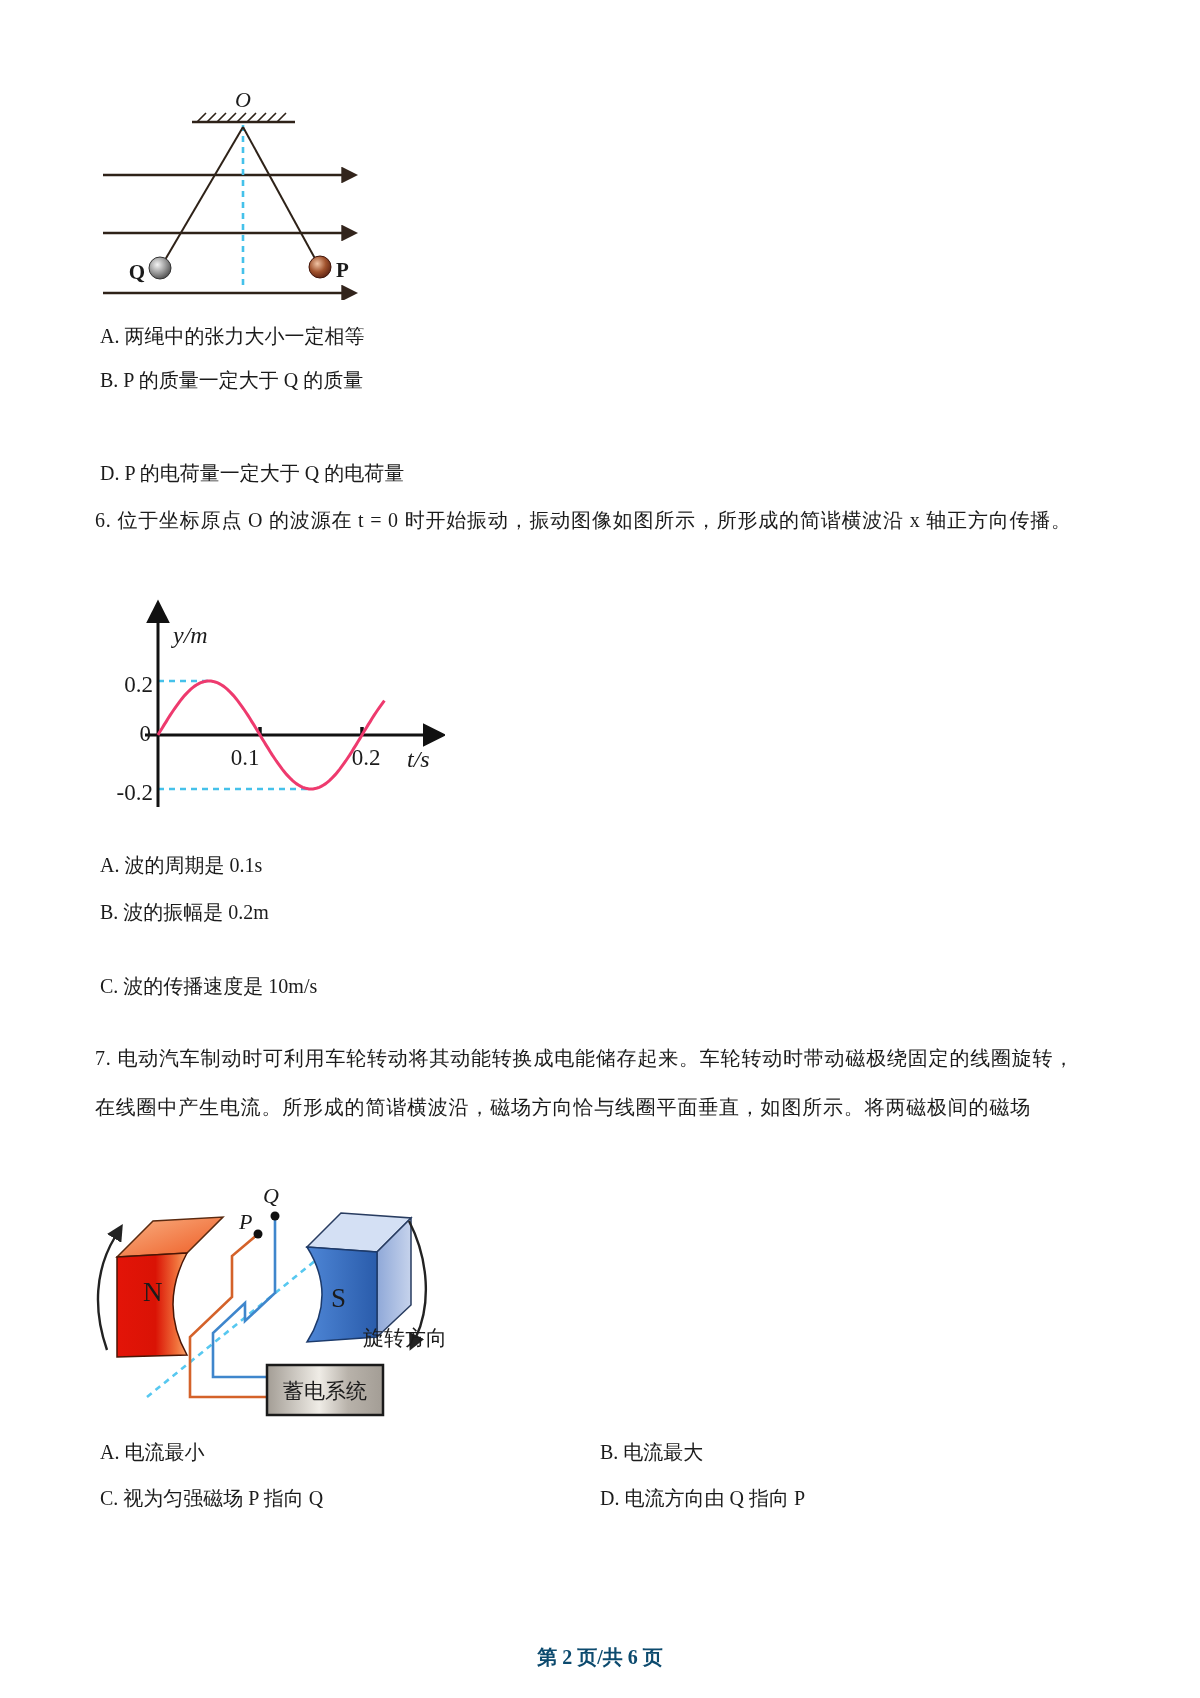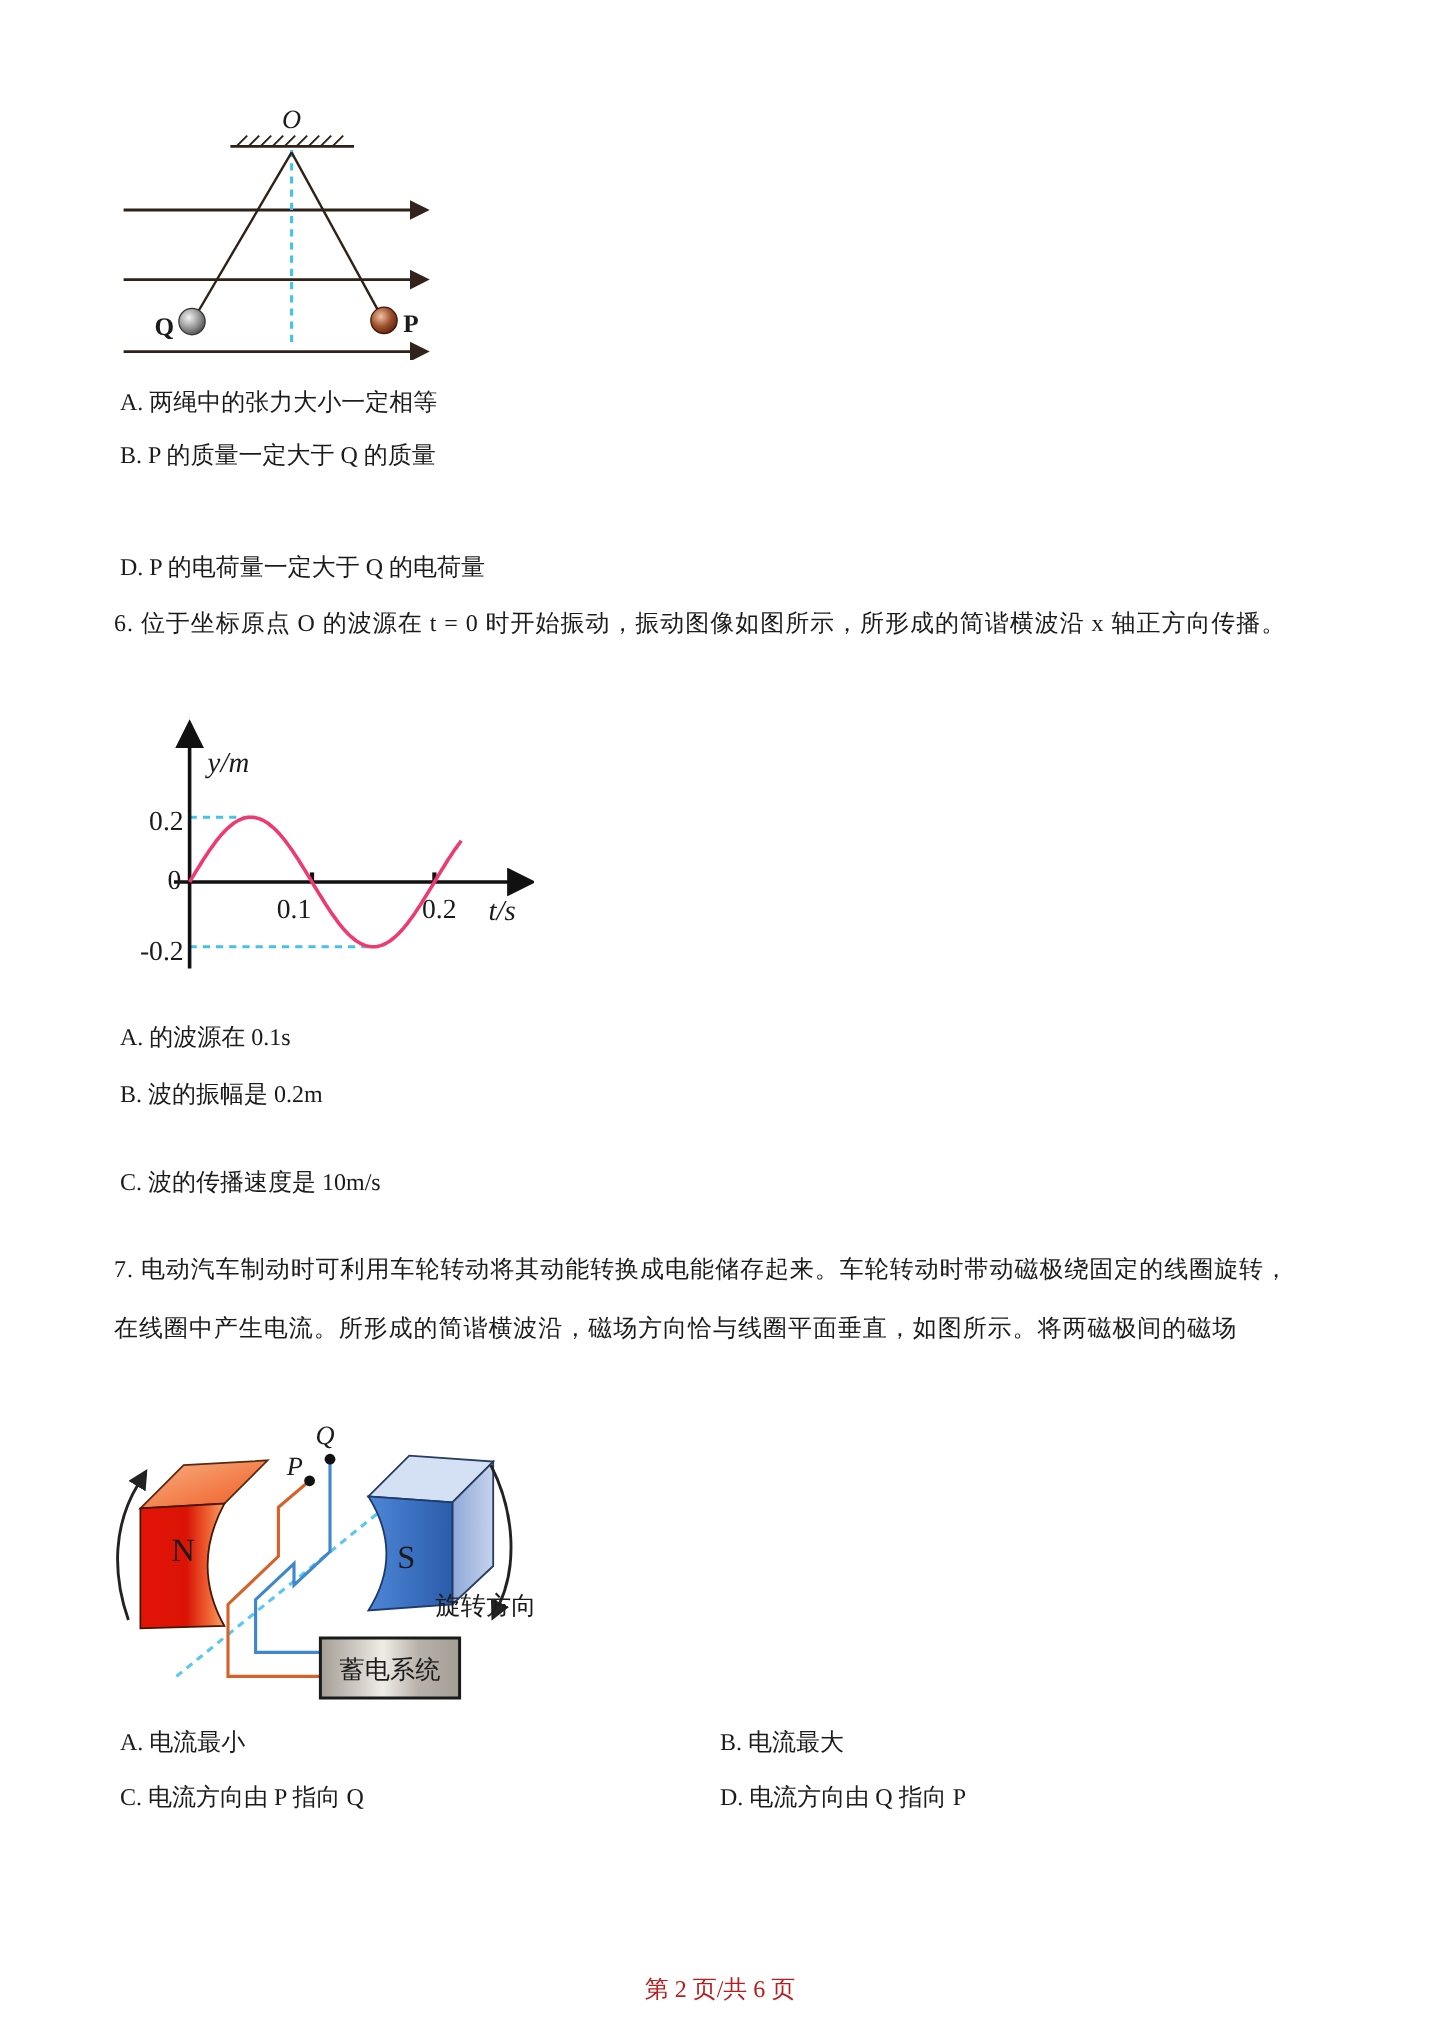--- a/index.html
+++ b/index.html
@@ -1,21 +1,21 @@
 <!DOCTYPE html>
 <html><head>
 <meta charset="utf-8">
 <style>
   html,body{margin:0;padding:0;background:#fff;}
   .page{position:relative;width:1200px;height:1698px;background:#ffffff;overflow:hidden;
         font-family:"Liberation Serif","DejaVu Serif",serif;color:#1b1b1b;}
   .abs{position:absolute;}
   .row{position:absolute;left:100px;font-size:20px;line-height:28px;white-space:nowrap;}
   .stem{left:95px;letter-spacing:0.8px;}
-  .footer{position:absolute;left:0;right:0;text-align:center;font-size:20px;color:#b91c1c;}
+  .footer{position:absolute;left:0;right:0;text-align:center;font-size:20px;color:#0c4a6e;font-weight:bold;}
   svg text{font-family:"Liberation Serif","DejaVu Serif",serif;fill:#1b1b1b;}
   .it{font-style:italic;}
   .guide{stroke-dasharray:6 5;stroke-width:2.6;fill:none;}
   .axis{stroke:#111;stroke-width:3;fill:none;}
   .wire{fill:none;stroke-width:2.6;}
 </style>
 </head>
 <body>
 
 <div class="page">
@@ -82,21 +82,21 @@
 
     <text x="78" y="48" font-size="24" class="it">y/m</text>
     <text x="312" y="172" font-size="24" class="it">t/s</text>
     <text x="58" y="97" text-anchor="end" font-size="23">0.2</text>
     <text x="56" y="146" text-anchor="end" font-size="23">0</text>
     <text x="58" y="205" text-anchor="end" font-size="23">-0.2</text>
     <text x="150" y="170" text-anchor="middle" font-size="23">0.1</text>
     <text x="271" y="170" text-anchor="middle" font-size="23">0.2</text>
   </svg>
 
-  <div class="row" style="top:851px">A. 的波源在 0.1s</div>
+  <div class="row" style="top:851px">A. 波的周期是 0.1s</div>
   <div class="row" style="top:898px">B. 波的振幅是 0.2m</div>
   <div class="row" style="top:972px">C. 波的传播速度是 10m/s</div>
 
   <div class="row stem" style="top:1044px">7. 电动汽车制动时可利用车轮转动将其动能转换成电能储存起来。车轮转动时带动磁极绕固定的线圈旋转，</div>
   <div class="row stem" style="top:1093px">在线圈中产生电流。所形成的简谐横波沿，磁场方向恰与线圈平面垂直，如图所示。将两磁极间的磁场</div>
 
   <svg class="abs" style="left:95px;top:1185px" width="385" height="245" viewBox="0 0 385 245">
     <defs>
       <marker id="marr" viewBox="0 0 10 10" refX="1" refY="5" markerWidth="7" markerHeight="7" orient="auto">
         <path d="M0,0 L10,5 L0,10 Z" fill="#222"></path>
@@ -156,18 +156,18 @@
     <text x="268" y="160" font-size="21">旋转方向</text>
 
     <g>
       <rect x="172" y="180" width="116" height="50" fill="url(#boxGrad)" stroke="#1a1a1a" stroke-width="2.5"></rect>
       <text x="230" y="213" text-anchor="middle" font-size="21" fill="#111">蓄电系统</text>
     </g>
   </svg>
 
   <div class="row" style="top:1438px">A. 电流最小</div>
   <div class="row" style="top:1438px;left:600px">B. 电流最大</div>
-  <div class="row" style="top:1484px">C. 电流方向由 P 指向 Q</div>
+  <div class="row" style="top:1484px">C. 视为匀强磁场 P 指向 Q</div>
   <div class="row" style="top:1484px;left:600px">D. 电流方向由 Q 指向 P</div>
 
   <div class="footer" style="top:1644px">第 2 页/共 6 页</div>
 
 </div>
 
 </body></html>

